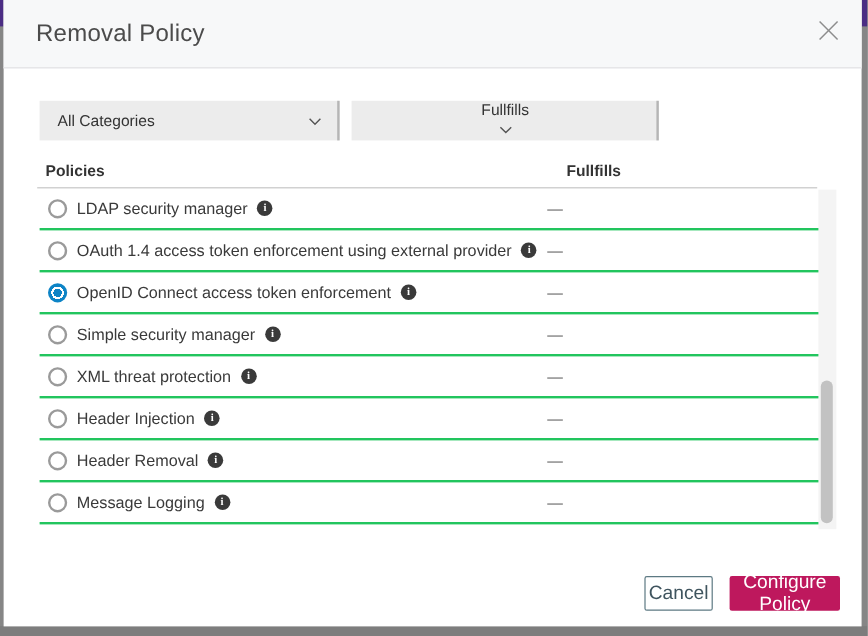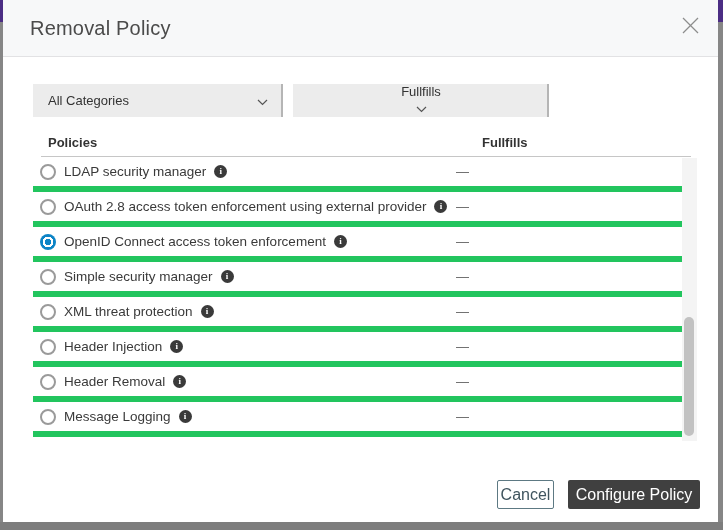--- a/index.html
+++ b/index.html
@@ -39,30 +39,30 @@
     height: 33px; background: #ececec; border: none; border-right: 2px solid #b5b5b5;
     display: flex; align-items: center; justify-content: space-between;
     padding: 0 13px 0 15px; cursor: pointer;
   }
   .select-cat { width: 250px; }
   .select-ful { width: 256px; flex-direction: column; }
   .select-value { font-size: 13px; color: #333333; }
 
   
   .thead {
-    position: absolute; left: 38px; top: 74px; width: 650px; height: 26px;
+    position: absolute; left: 28px; top: 74px; width: 650px; height: 26px;
     border-bottom: 1px solid #c6c6c6;
   }
   .th-policies { position: absolute; left: 7px; bottom: 6px; font-size: 13px; font-weight: 600; color: #333333; }
   .th-requires { position: absolute; left: 441px; bottom: 6px; font-size: 13px; font-weight: 600; color: #333333; }
 
   
   .rows { position: absolute; left: 30px; top: 100px; width: 650px; }
   .policy-row {
-    position: relative; height: 35px; border-bottom: 6px solid #22c55e;
+    position: relative; height: 35px; border-bottom: 2px solid #22c55e;
     display: flex; align-items: center; padding-left: 7px; cursor: pointer;
   }
   .radio {
     width: 16px; height: 16px; border-radius: 50%;
     border: 2px solid #9a9a9a; background: #ffffff; flex: 0 0 16px;
   }
   .radio.selected {
     border: none;
     background: radial-gradient(circle at center, #0d84c6 0 3.5px, #ffffff 3.5px 5.2px, #0d84c6 5.2px 100%);
   }
@@ -84,21 +84,21 @@
     position: absolute; left: 2px; top: 159px; width: 10px; height: 119px;
     background: #c2c2c2; border-radius: 6px; cursor: grab;
   }
 
   
   .footer { position: absolute; right: 18px; top: 423px; display: flex; gap: 14px; }
   .btn { height: 29px; font-size: 16px; border-radius: 2px; cursor: pointer;
          display: inline-flex; align-items: center; justify-content: center;
          font-family: "Liberation Sans", sans-serif; }
   .btn-cancel { width: 57px; background: #ffffff; border: 1px solid #5d7983; color: #3f545e; }
-  .btn-primary { width: 132px; background: #404040; border: none; color: #ffffff; }
+  .btn-primary { width: 92px; background: #be185d; border: none; color: #ffffff; }
 </style>
 </head>
 <body>
 
 <div class="screen">
 
   <div class="edge-left">
     <div class="edge-purple"></div>
   </div>
   <div class="edge-right">
@@ -148,21 +148,21 @@
 
       <div class="rows" id="rows">
           <div class="policy-row">
     <span class="radio"></span>
     <span class="policy-label">LDAP security manager</span>
     <span class="info-icon">i</span>
     <span class="requires-value">—</span>
   </div>
           <div class="policy-row">
     <span class="radio"></span>
-    <span class="policy-label">OAuth 2.8 access token enforcement using external provider</span>
+    <span class="policy-label">OAuth 1.4 access token enforcement using external provider</span>
     <span class="info-icon">i</span>
     <span class="requires-value">—</span>
   </div>
           <div class="policy-row">
     <span class="radio selected"></span>
     <span class="policy-label">OpenID Connect access token enforcement</span>
     <span class="info-icon">i</span>
     <span class="requires-value">—</span>
   </div>
           <div class="policy-row">

